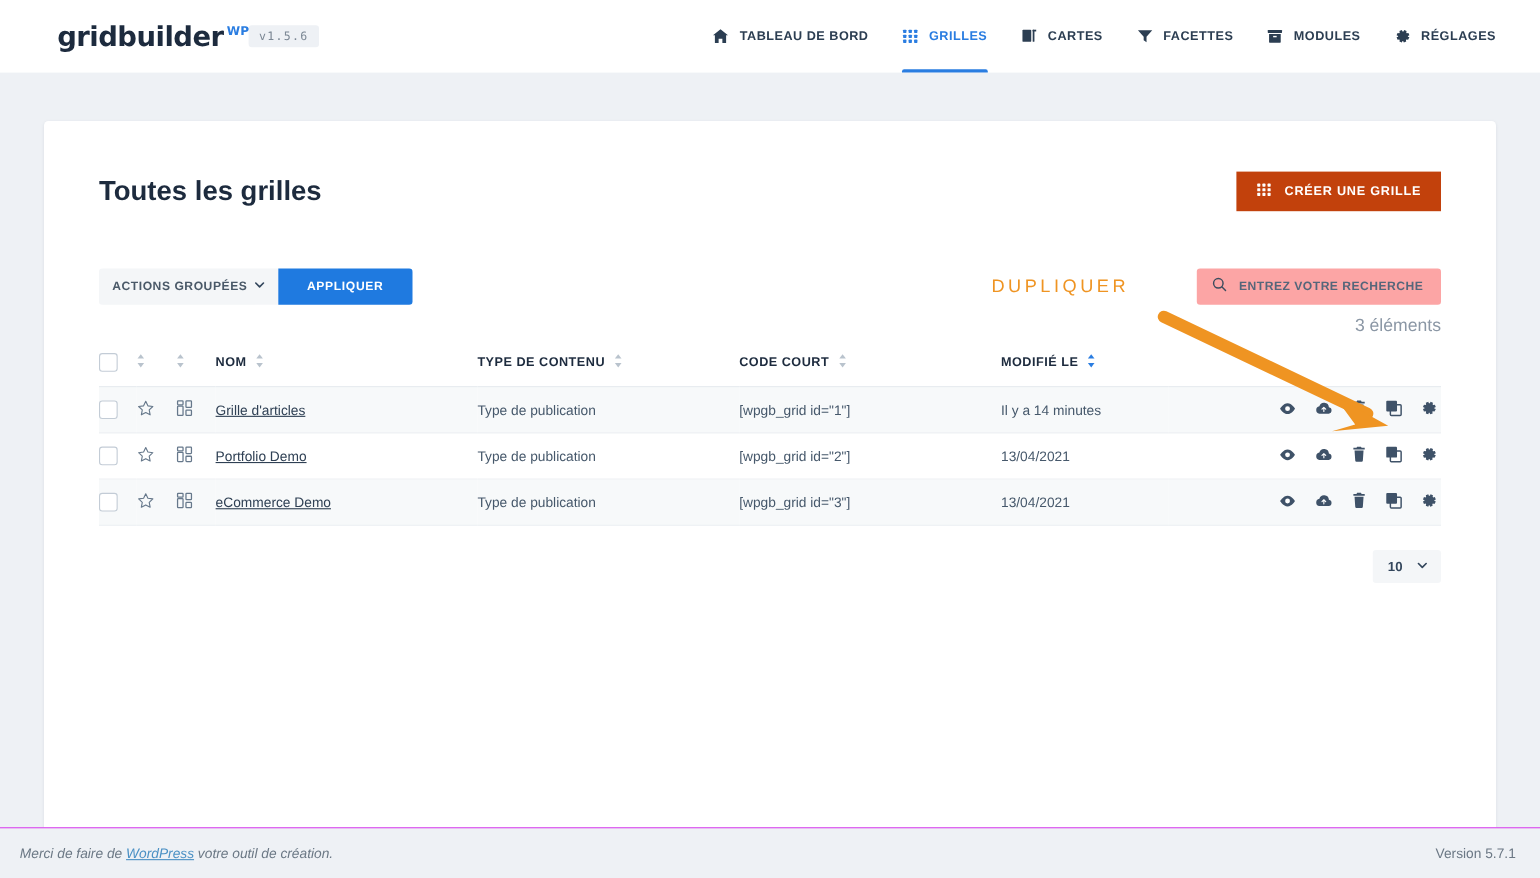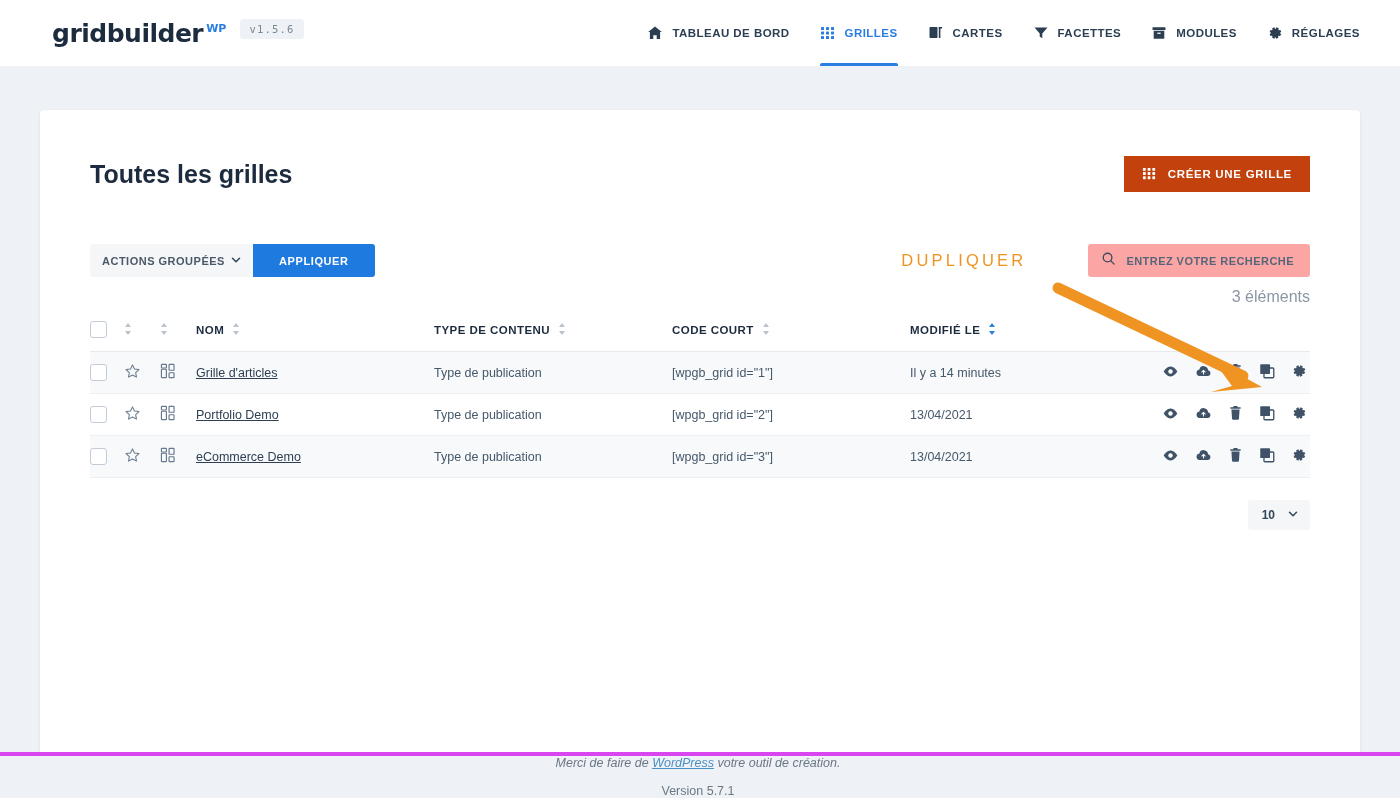--- a/index.html
+++ b/index.html
@@ -10,21 +10,21 @@
     overflow: hidden;
   }
 
   
   .topbar {
     height: 66px; background: #ffffff;
     display: flex; align-items: center;
     padding: 0 40px 0 52px;
     position: relative;
   }
-  .brand { display: flex; align-items: flex-start; gap: 14px; }
+  .brand { display: flex; align-items: center; }
   .logo {
     font-size: 25px; font-weight: 700; color: #1d2b3e;
     letter-spacing: -0.5px; position: relative; font-family: "DejaVu Sans", sans-serif;
   }
   .logo .wp {
     font-size: 11px; font-weight: 700; color: #2a7de1;
     vertical-align: super; margin-left: 3px; letter-spacing: 0;
   }
   .version-chip {
     background: #eef1f5; color: #7b8794;
@@ -140,26 +140,25 @@
   .perpage {
     height: 30px; background: #f4f6f8; border-radius: 3px;
     display: flex; align-items: center; gap: 12px;
     padding: 0 11px 0 14px; cursor: pointer;
     font-size: 12px; color: #33465c; font-weight: 700;
   }
 
   
   .footer {
     position: absolute; left: 0; right: 0; bottom: 0;
-    height: 46px; border-top: 4px solid #d946ef;
+    height: 46px; border-top: 1px solid #d946ef;
     display: flex; align-items: center; justify-content: space-between;
     padding: 0 22px 0 18px;
     font-size: 12.5px; color: #6b7885; font-style: italic;
     background: #eef1f5;
-    flex-direction: column;
   }
   .footer a { color: #4a90c4; font-style: italic; }
   .footer .ver { font-style: normal; color: #6b7885; }
 
   
   .arrow-layer {
     position: absolute; inset: 0; pointer-events: none; z-index: 40;
   }
 </style>
 </head>

